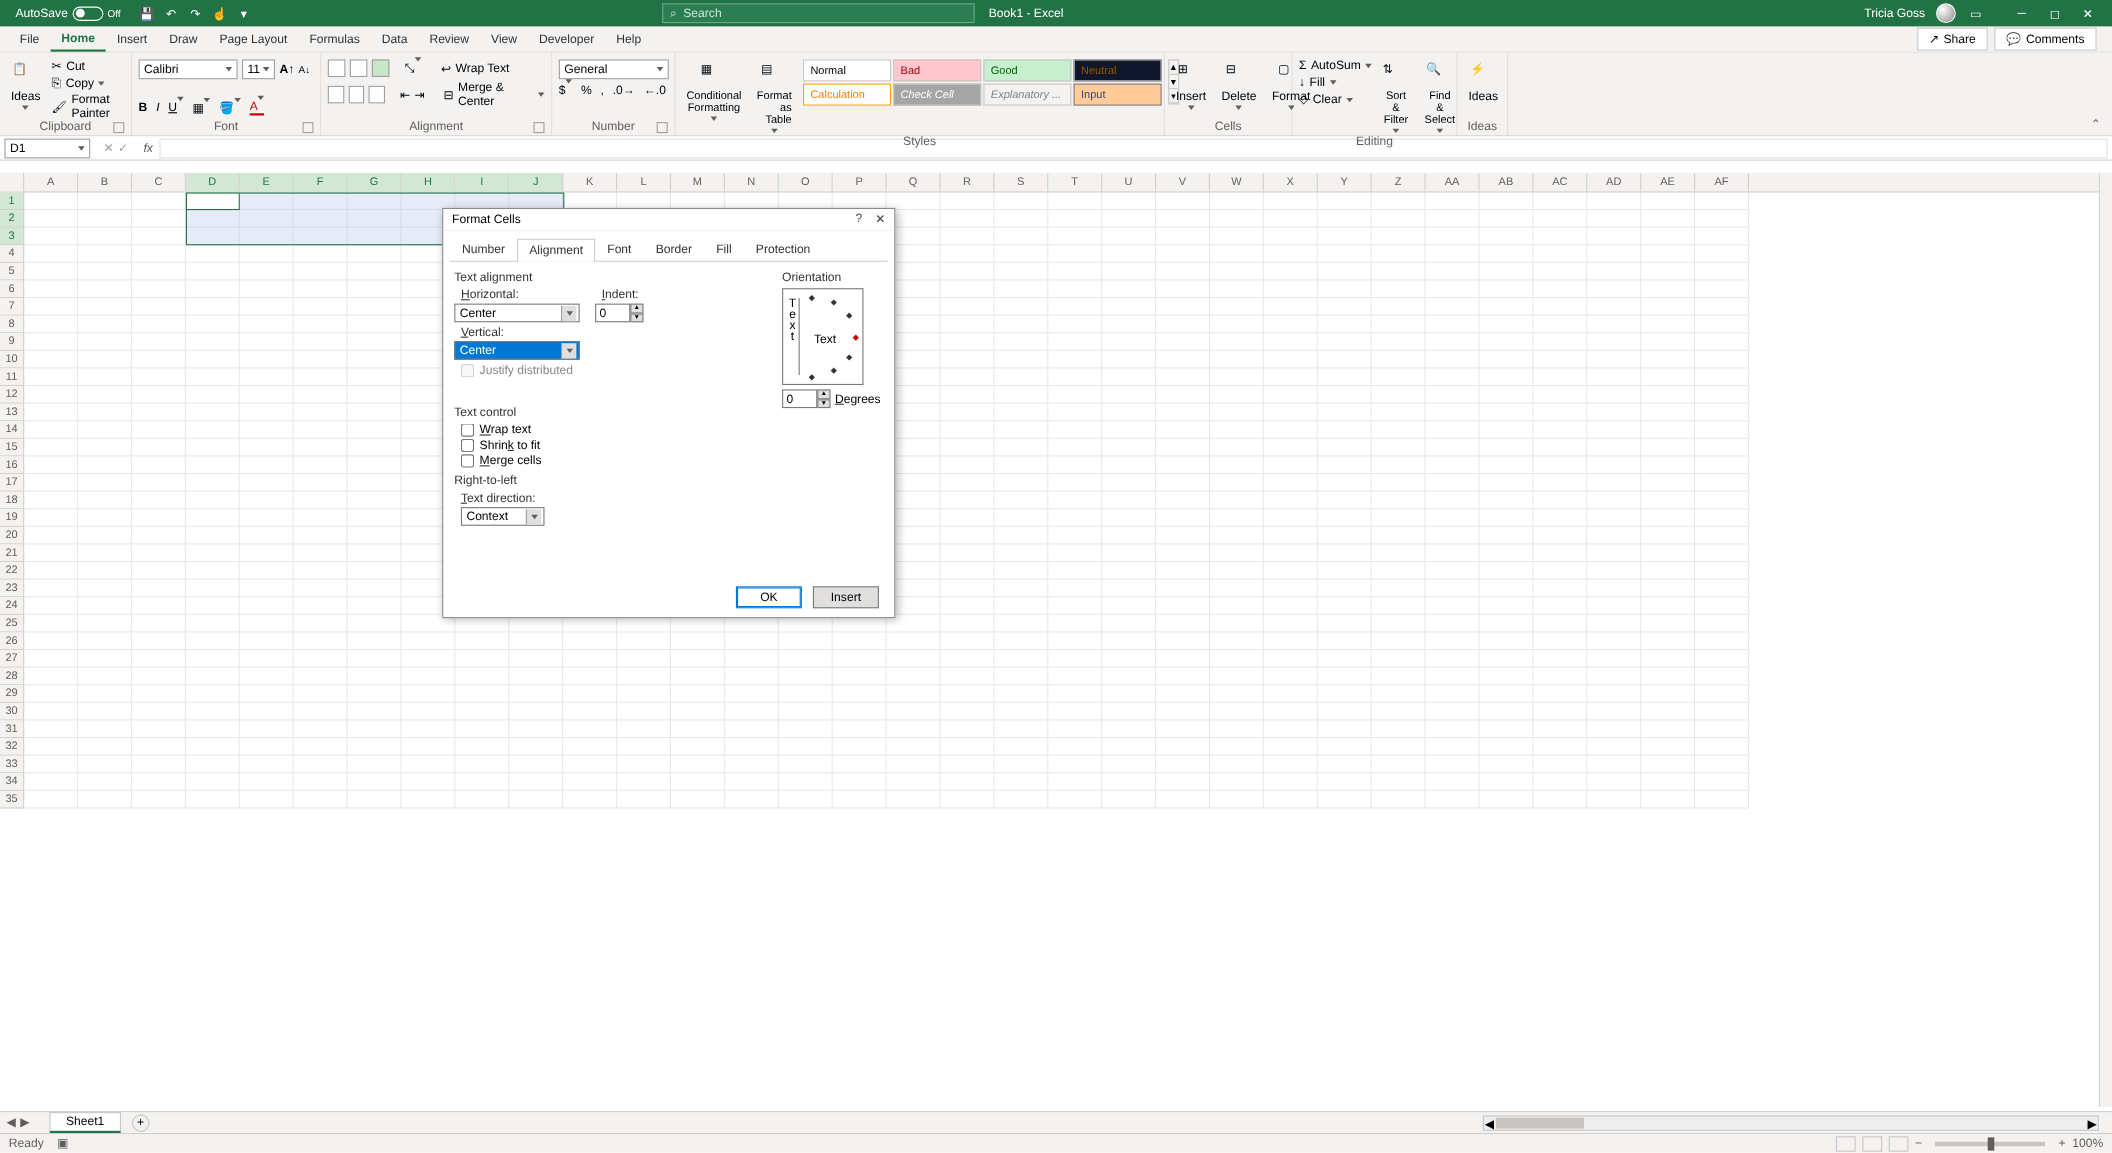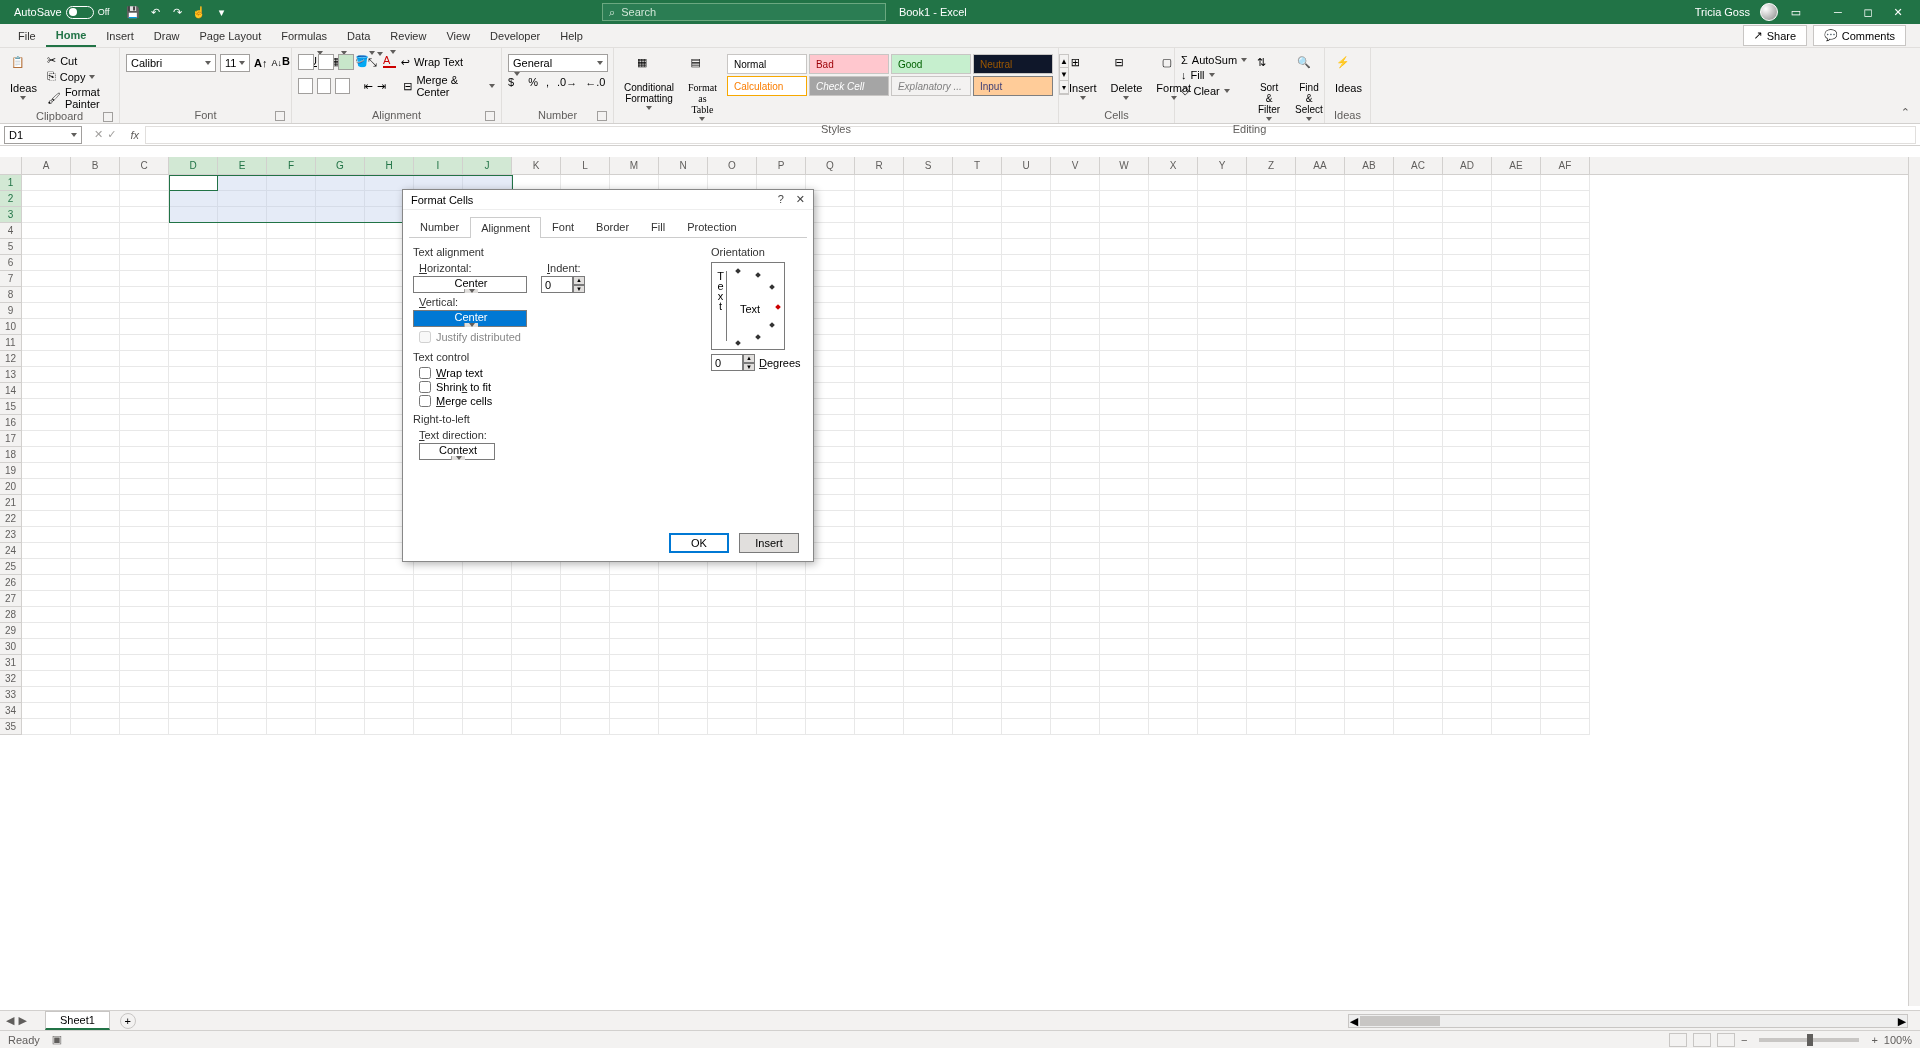--- a/index.html
+++ b/index.html
@@ -94,21 +94,21 @@
     .dialog { position: absolute; left: 402px; top: 189px; width: 412px; height: 373px; background: #fff; border: 1px solid #888; box-shadow: 2px 2px 8px rgba(0,0,0,0.3); display: flex; flex-direction: column; }
     .dlg-title { height: 20px; display: flex; align-items: center; justify-content: space-between; padding: 0 8px; border-bottom: 1px solid #eee; }
     .dlg-title-btns { display: flex; gap: 12px; color: #444; }
     .dlg-tabs { display: flex; border-bottom: 1px solid #ccc; margin: 6px 6px 0; }
     .dlg-tab { padding: 4px 10px; border: 1px solid transparent; border-bottom: none; color: #333; }
     .dlg-tab.active { border-color: #ccc; background: #fff; position: relative; top: 1px; }
     .dlg-body { flex: 1; padding: 8px 10px; display: flex; gap: 20px; }
     .dlg-col { flex: 1; }
     .dlg-label { color: #333; margin-bottom: 4px; }
     .dlg-sub { padding-left: 6px; margin-bottom: 2px; color: #333; }
-    .combo { border: 1px solid #7a7a7a; height: 17px; display: flex; align-items: center; justify-content: space-between; padding: 0 2px 0 4px; background: #fff; flex-direction: column; }
+    .combo { border: 1px solid #7a7a7a; height: 17px; display: flex; align-items: center; justify-content: space-between; padding: 0 2px 0 4px; background: #fff; }
     .combo.sel { background: #0078d4; color: #fff; }
     .combo-dd { width: 14px; height: 14px; background: #e1dfdd; border-left: 1px solid #a19f9d; display: flex; align-items: center; justify-content: center; }
     .spin { display: flex; }
     .spin input { width: 32px; height: 17px; border: 1px solid #7a7a7a; padding: 0 3px; }
     .spin .spin-btns { display: flex; flex-direction: column; width: 12px; }
     .spin .spin-btns div { flex: 1; border: 1px solid #7a7a7a; font-size: 6px; display: flex; align-items: center; justify-content: center; background: #e1dfdd; }
     .check-row { display: flex; align-items: center; gap: 5px; margin: 2px 0 2px 6px; }
     .check-row input { width: 12px; height: 12px; }
     .orient-box { width: 74px; height: 88px; border: 1px solid #7a7a7a; position: relative; margin-bottom: 4px; }
     .orient-box .vtext { position: absolute; left: 3px; top: 8px; width: 12px; text-align: center; line-height: 10px; border-right: 1px solid #7a7a7a; height: 70px; }
@@ -203,21 +203,21 @@
         <div class="mini-row">
             <span>🖌</span>
             <span>Format Painter</span>
           </div>
       </div>
     </div>
     <div class="group-label"><span>Clipboard</span><span class="dlg-launcher"></span></div>
   </div>
 
   <div class="group" style="width:172px;">
-    <div class="group-body" style="flex-direction:row; gap:0;">
+    <div class="group-body" style="flex-direction:column; gap:19px;">
       <div class="mini-row">
         <div class="font-name">
             <span>Calibri</span>
             <span class="dd"></span>
           </div>
         <div class="font-size">
             <span>11</span>
             <span class="dd"></span>
           </div>
         <span style="font-weight:bold;">A↑</span>
@@ -286,21 +286,21 @@
 
   <div class="group" style="width:445px;">
     <div class="group-body">
       <div class="big-btn">
           <span class="big-icon">▦</span>
           <span style="text-align:center;font-size:10px;">Conditional<br>Formatting</span>
           <span class="dd"></span>
         </div>
       <div class="big-btn">
           <span class="big-icon">▤</span>
-          <span style="text-align:center;font-size:10px;font-family:Liberation Serif, serif;">Format as<br>Table</span>
+          <span style="text-align:right;font-size:10px;">Format as<br>Table</span>
           <span class="dd"></span>
         </div>
       <div class="styles-gallery">
         <div class="style-row">
           <div class="style-swatch s-normal">Normal</div>
           <div class="style-swatch s-bad">Bad</div>
           <div class="style-swatch s-good">Good</div>
           <div class="style-swatch s-neutral">Neutral</div>
         </div>
         <div class="style-row">
@@ -1740,21 +1740,21 @@
           <div class="dlg-sub"><span class="u">I</span>ndent:</div>
           <div class="spin">
               <input value="0" style="">
               <div class="spin-btns">
                 <div>▲</div>
                 <div>▼</div>
               </div>
             </div>
         </div>
       </div>
-      <div class="dlg-label" style="margin-top:6px;">Text control</div>
+      <div class="dlg-label" style="margin-top:24px;">Text control</div>
       <div class="check-row">
           <input type="checkbox" style="">
           <span><span class="u">W</span>rap text</span>
         </div>
       <div class="check-row">
           <input type="checkbox" style="">
           <span>Shrin<span class="u">k</span> to fit</span>
         </div>
       <div class="check-row">
           <input type="checkbox" style="">

